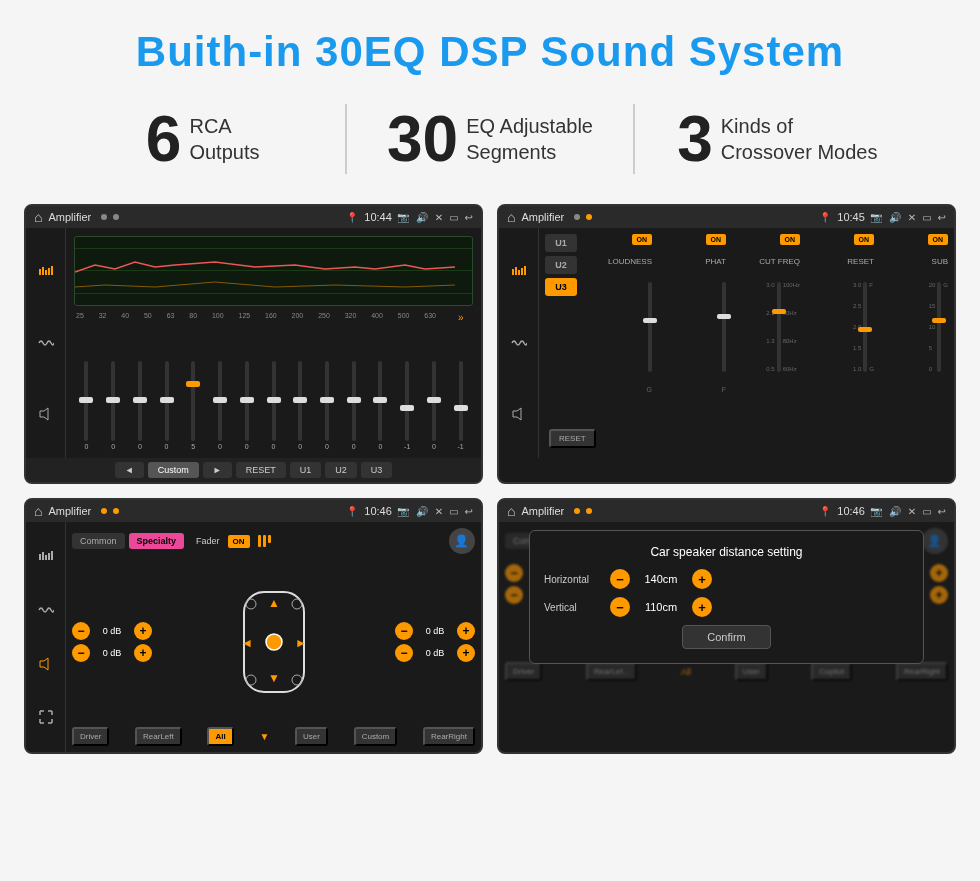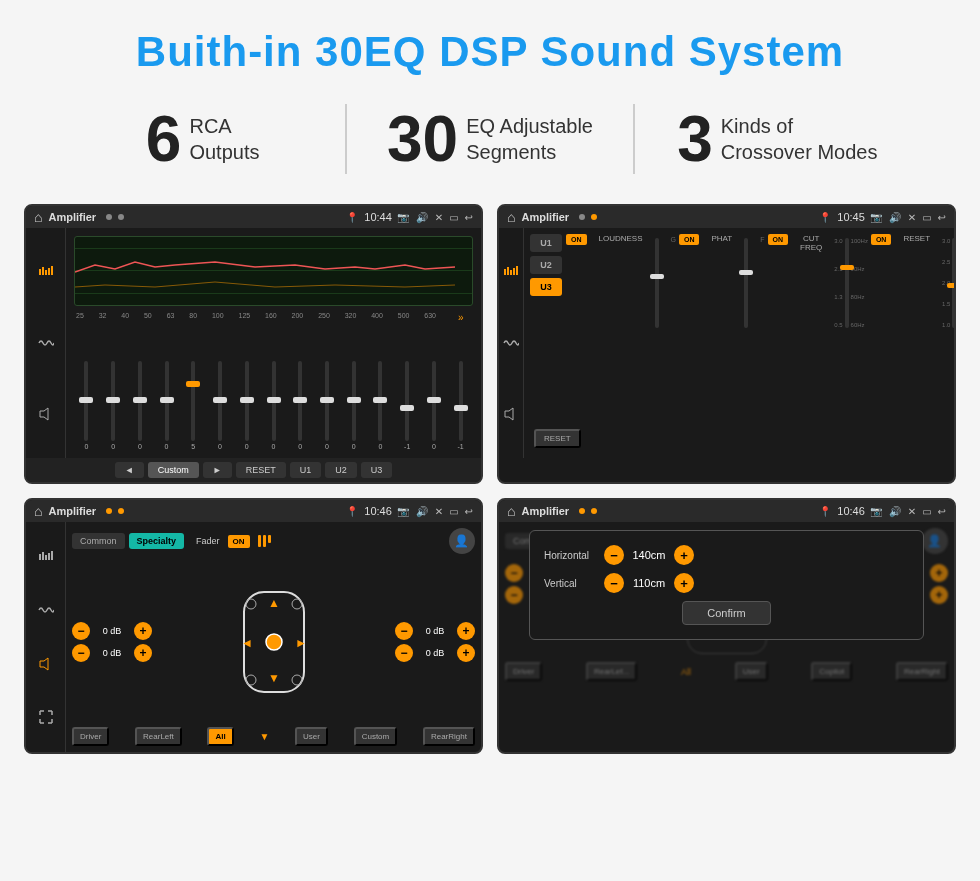--- a/index.html
+++ b/index.html
@@ -76,21 +76,21 @@
       gap: 6px;
       height: 22px;
     }
     .status-home {
       font-size: 14px;
       color: #ccc;
     }
     .status-title {
       font-size: 11px;
       color: #ddd;
-      font-weight: 700;
+      font-weight: 400;
       margin-right: 4px;
     }
     .status-dot {
       width: 6px;
       height: 6px;
       border-radius: 50%;
       background: #888;
       display: inline-block;
     }
     .status-dot.orange { background: #f90; }
@@ -265,22 +265,22 @@
       color: #aaa;
     }
     .cx-channels {
       flex: 1;
       display: flex;
       gap: 3px;
     }
     .cx-channel {
       flex: 1;
       display: flex;
-      flex-direction: row;
-      align-items: flex-start;
+      flex-direction: column;
+      align-items: flex-end;
       gap: 12px;
     }
     .cx-toggle {
       background: #f90;
       color: #000;
       font-size: 7px;
       font-weight: bold;
       padding: 2px 5px;
       border-radius: 2px;
     }
@@ -344,21 +344,21 @@
       align-items: center;
     }
     .sp-tab {
       background: #333;
       color: #aaa;
       font-size: 9px;
       padding: 3px 8px;
       border-radius: 3px;
       cursor: pointer;
     }
-    .sp-tab.active { background: #14b8a6; color: #000; font-weight: bold; }
+    .sp-tab.active { background: #ec4899; color: #000; font-weight: bold; }
     .sp-fader-label {
       font-size: 9px;
       color: #ccc;
       margin-left: 8px;
     }
     .sp-fader-toggle {
       background: #f90;
       color: #000;
       font-size: 8px;
       font-weight: bold;
@@ -493,20 +493,21 @@
     }
     .ds-overlay-title {
       font-size: 12px;
       color: #fff;
       text-align: center;
       margin-bottom: 10px;
     }
     .ds-row {
       display: flex;
       align-items: center;
+      gap: 6px;
       margin-bottom: 8px;
     }
     .ds-row-label {
       font-size: 10px;
       color: #ccc;
       width: 60px;
     }
     .ds-minus {
       width: 20px;
       height: 20px;
@@ -1069,20 +1070,21 @@
         <button class="sp-bottom-btn">Driver</button>
         <button class="sp-bottom-btn">RearLef...</button>
         <span style="font-size:9px;color:#f90;">All</span>
         <button class="sp-bottom-btn">User</button>
         <button class="sp-bottom-btn">Copilot</button>
         <button class="sp-bottom-btn">RearRight</button>
       </div>
     </div>
 
     <div class="ds-overlay">
+      <div class="ds-overlay-title">Car speaker distance setting</div>
       <div class="ds-row">
         <span class="ds-row-label">Horizontal</span>
         <div class="ds-minus">−</div>
         <span class="ds-value">140cm</span>
         <div class="ds-plus">+</div>
       </div>
       <div class="ds-row">
         <span class="ds-row-label">Vertical</span>
         <div class="ds-minus">−</div>
         <span class="ds-value">110cm</span>

